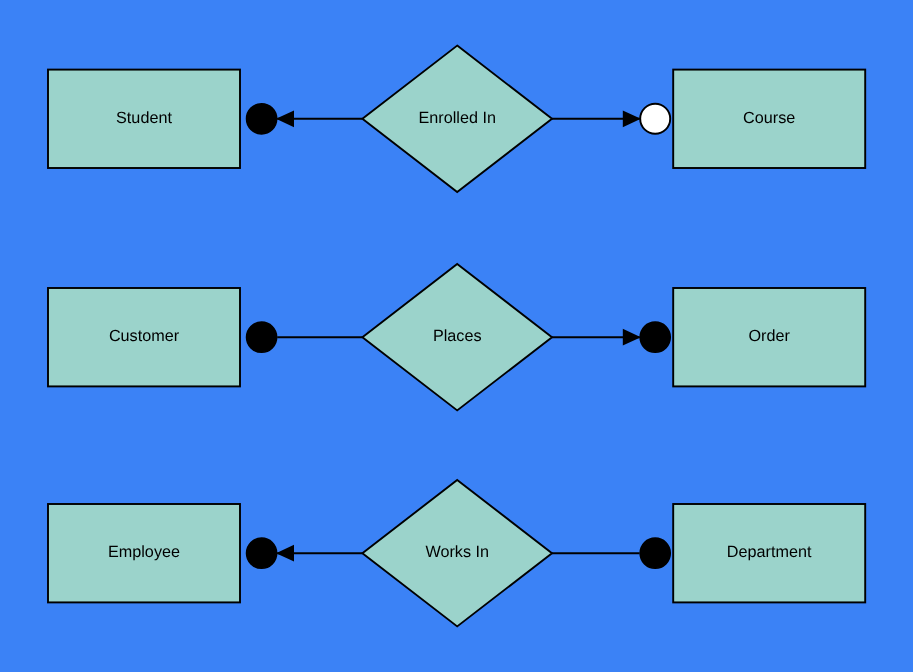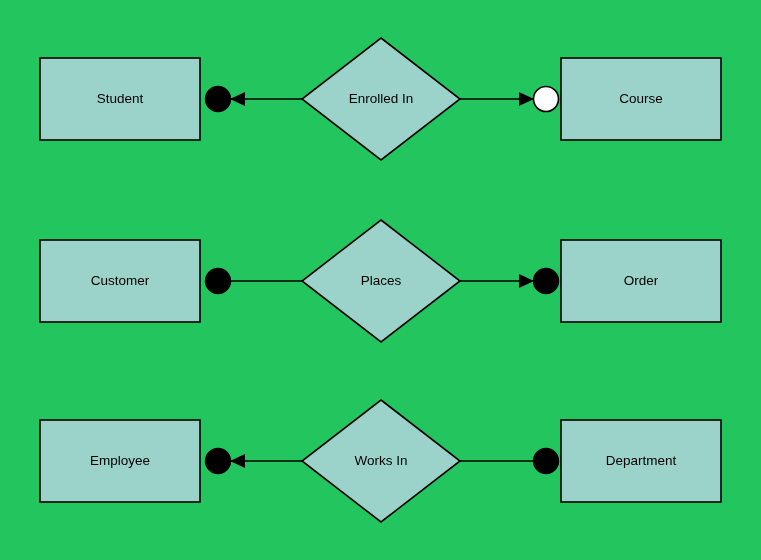--- a/index.html
+++ b/index.html
@@ -10,21 +10,21 @@
   body {
     width: 761px;
     height: 560px;
     font-family: "Liberation Sans", sans-serif;
     overflow: hidden;
   }
   #canvas-root {
     position: relative;
     width: 761px;
     height: 560px;
-    background: #22c55e;
+    background: #3b82f6;
   }
   svg.er-canvas {
     position: absolute;
     top: 0;
     left: 0;
     width: 761px;
     height: 560px;
     display: block;
   }
   .entity-rect {

